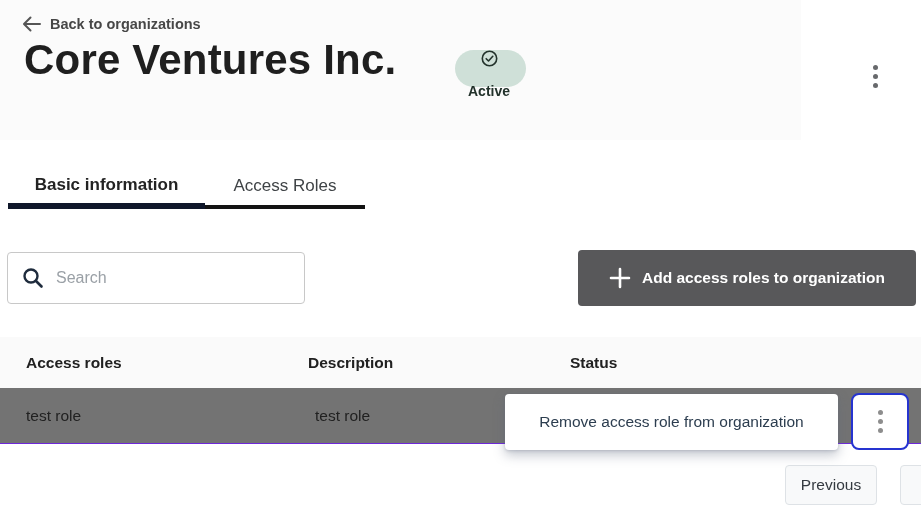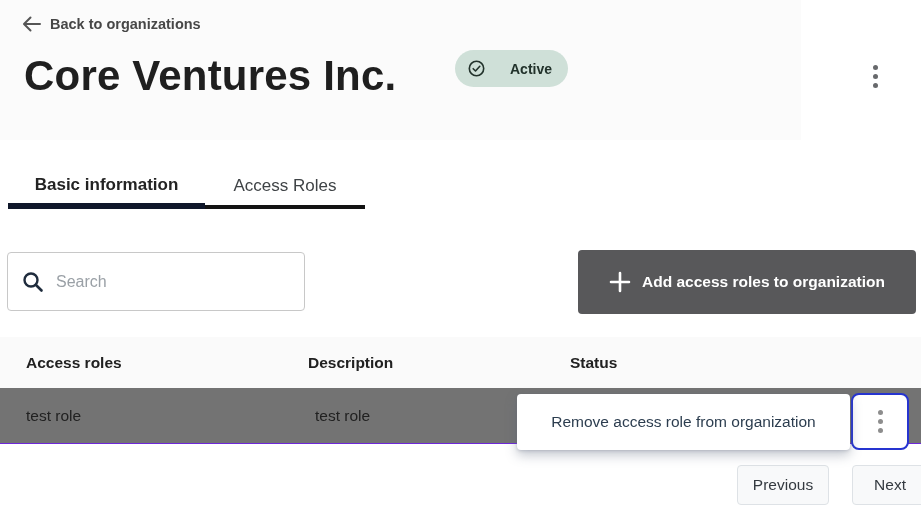--- a/index.html
+++ b/index.html
@@ -32,36 +32,37 @@
     cursor: pointer;
   }
   .back-arrow svg { display: block; }
   .back-label {
     font-size: 14.5px;
     font-weight: 700;
     color: #474747;
   }
   .page-title {
     position: absolute;
-    left: 24px; top: 52px;
+    left: 24px; top: 36px;
     font-size: 42px;
     font-weight: 700;
     letter-spacing: 0.2px;
     color: #1f1f1f;
   }
   .status-badge {
     position: absolute;
     left: 455px; top: 50px;
     height: 37px;
     padding: 0 16px 0 13px;
     border-radius: 19px;
     background: #cfe0d8;
     display: flex;
     align-items: center;
-    gap: 25px;
+    gap: 16px;
+    flex-direction: column;
   }
   .status-badge .badge-label {
     font-size: 14px;
     font-weight: 700;
     color: #22322b;
   }
   .kebab {
     display: flex;
     flex-direction: column;
     align-items: center;
@@ -104,21 +105,21 @@
     width: 160px;
     font-weight: 500;
     color: #3f4346;
     border-bottom: 4px solid #131313;
   }
 
   
   .search-box {
     position: absolute;
     left: 7px; top: 252px;
-    width: 298px; height: 59px;
+    width: 298px; height: 52px;
     border: 1px solid #c8c8c8;
     border-radius: 4px;
     background: #ffffff;
     display: flex;
     align-items: center;
     padding: 0 14px;
     gap: 12px;
   }
   .search-box input {
     border: none;
@@ -126,21 +127,21 @@
     flex: 1;
     font-family: "Liberation Sans", sans-serif;
     font-size: 16px;
     color: #212121;
     background: transparent;
   }
   .search-box input::placeholder { color: #9aa0a6; }
   .add-btn {
     position: absolute;
     left: 578px; top: 250px;
-    width: 338px; height: 64px;
+    width: 338px; height: 56px;
     background: #58585a;
     border: none;
     border-radius: 4px;
     display: flex;
     align-items: center;
     justify-content: center;
     gap: 11px;
     cursor: pointer;
   }
   .add-btn .add-label {
@@ -192,21 +193,20 @@
     position: absolute;
     left: 505px; top: 394px;
     width: 333px; height: 56px;
     background: #ffffff;
     border-radius: 4px;
     box-shadow: 0 5px 12px rgba(95,105,125,0.38), 0 1px 3px rgba(95,105,125,0.25);
     display: flex;
     align-items: center;
     justify-content: center;
     z-index: 5;
-    margin-left: 12px;
   }
   .tooltip-label {
     font-size: 15.5px;
     font-weight: 500;
     color: #2c3d4f;
   }
   .row-kebab-btn {
     position: absolute;
     left: 851px; top: 393px;
     width: 58px; height: 57px;
@@ -229,20 +229,21 @@
     background: #f8f9fa;
     border: 1px solid #dee2e6;
     border-radius: 4px;
     font-family: "Liberation Sans", sans-serif;
     font-size: 15.5px;
     color: #343a40;
     display: flex;
     align-items: center;
     justify-content: center;
     cursor: pointer;
+    margin-left: 48px;
   }
   .prev-btn { left: 737px; width: 92px; }
   .next-btn { left: 852px; width: 76px; }
 </style>
 </head>
 <body>
 
 <div class="page">
 
   <div class="header-band">

